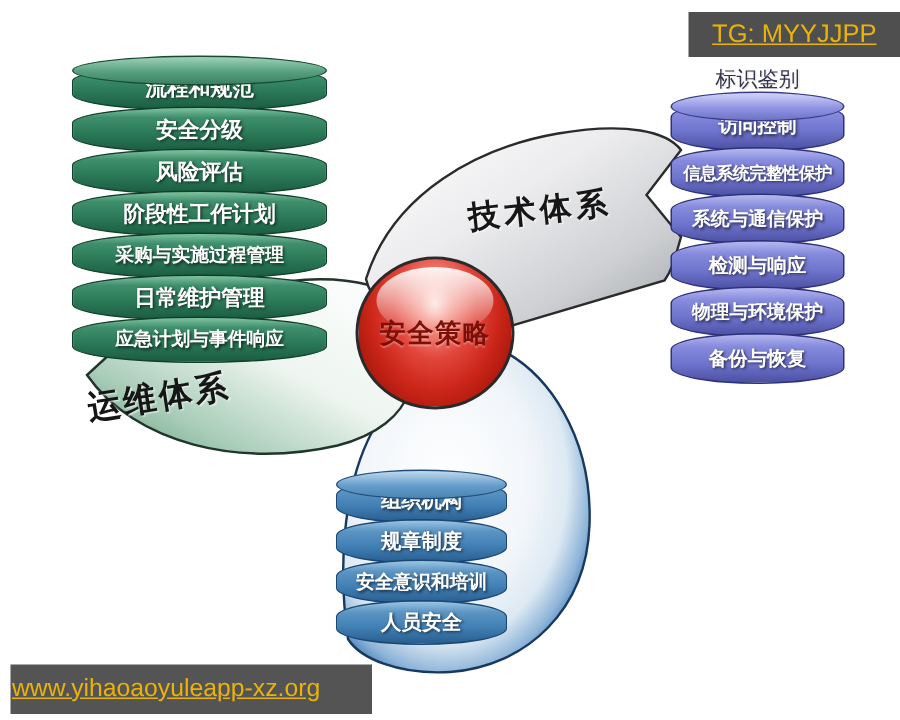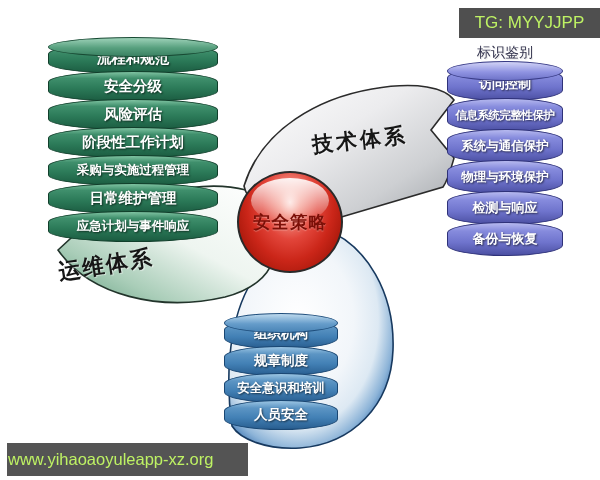--- a/index.html
+++ b/index.html
@@ -75,23 +75,24 @@
     border-radius:50%;
     background:linear-gradient(180deg,rgba(255,255,255,.92) 0%,rgba(255,255,255,0) 100%);
   }
   .sphere-label{
     position:relative;color:#7c1008;font-weight:bold;font-size:17.5px;letter-spacing:1px;
     text-shadow:0 1px 1px rgba(255,255,255,.3);
   }
 
   
   .badge{
-    position:absolute;background:#4f4f4f;color:#bef264;
+    position:absolute;background:#4f4f4f;color:#eab308;
     display:flex;align-items:center;z-index:10;
     font-family:"Liberation Sans","DejaVu Sans",sans-serif;
+    text-decoration:underline;
   }
   .badge-tg{right:0;top:8px;width:141px;height:30px;justify-content:center;font-size:17px;}
   .badge-url{left:7px;top:443px;width:241px;height:33px;padding-left:1px;box-sizing:border-box;font-size:16.5px;background:#545454;}
 </style>
 </head>
 <body>
 
 <div class="stage">
 
   <svg class="blades" viewBox="0 0 600 480">
@@ -144,22 +145,22 @@
     <div class="seg seg-green">日常维护管理</div>
     <div class="seg seg-green small">应急计划与事件响应</div>
   </div>
 
   <div class="float-item">标识鉴别</div>
   <div class="cyl cyl-tech">
     <div class="cap cap-purple"></div>
     <div class="seg seg-purple">访问控制</div>
     <div class="seg seg-purple xsmall">信息系统完整性保护</div>
     <div class="seg seg-purple small">系统与通信保护</div>
+    <div class="seg seg-purple">检测与响应</div>
     <div class="seg seg-purple small">物理与环境保护</div>
-    <div class="seg seg-purple">检测与响应</div>
     <div class="seg seg-purple">备份与恢复</div>
   </div>
 
   <div class="cyl cyl-mgmt">
     <div class="cap cap-blue"></div>
     <div class="seg seg-blue">组织机构</div>
     <div class="seg seg-blue">规章制度</div>
     <div class="seg seg-blue small">安全意识和培训</div>
     <div class="seg seg-blue">人员安全</div>
   </div>

